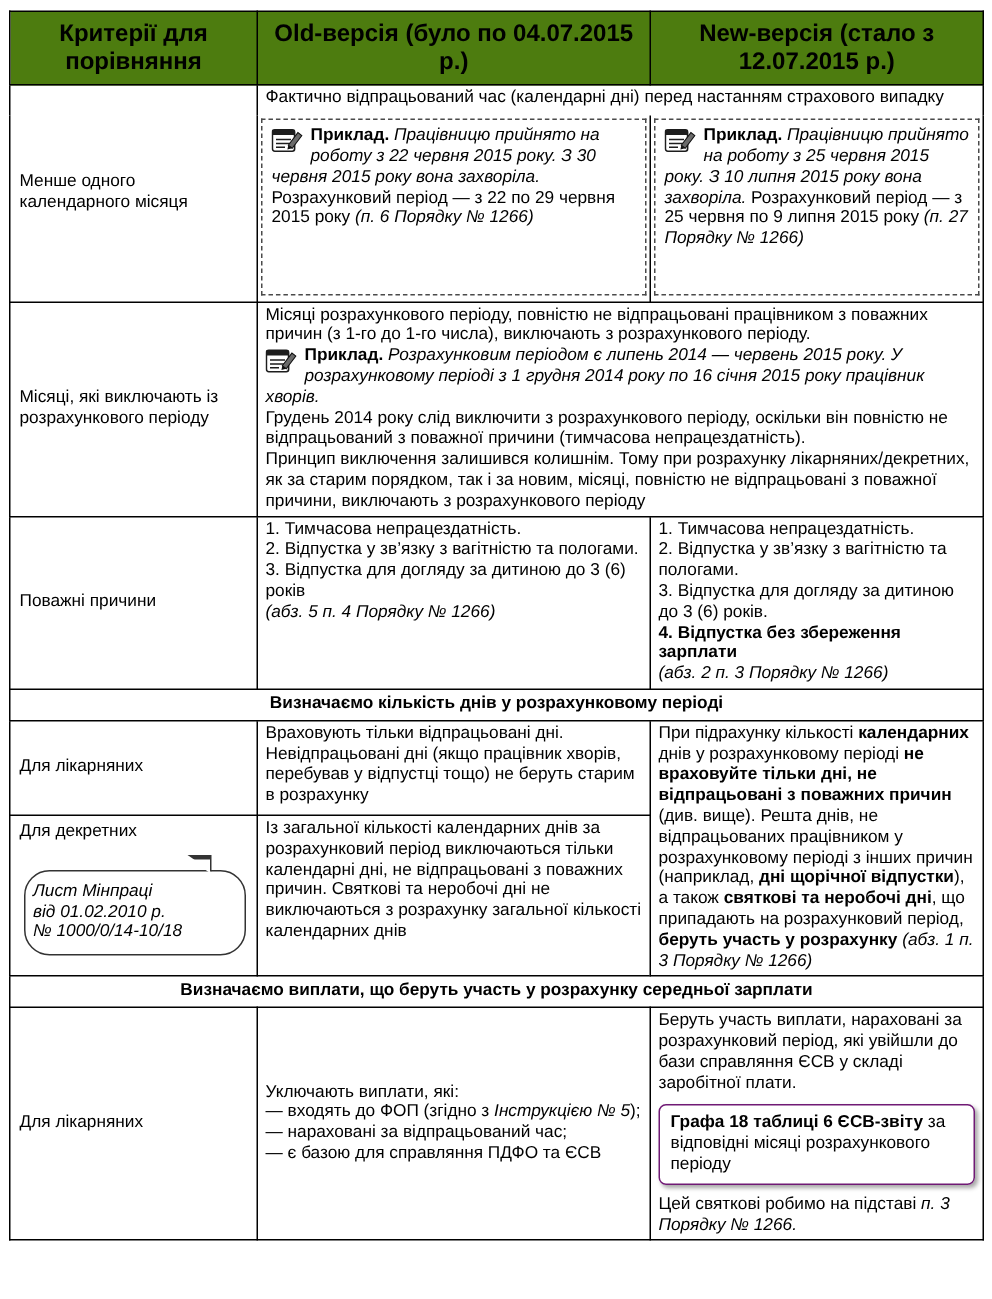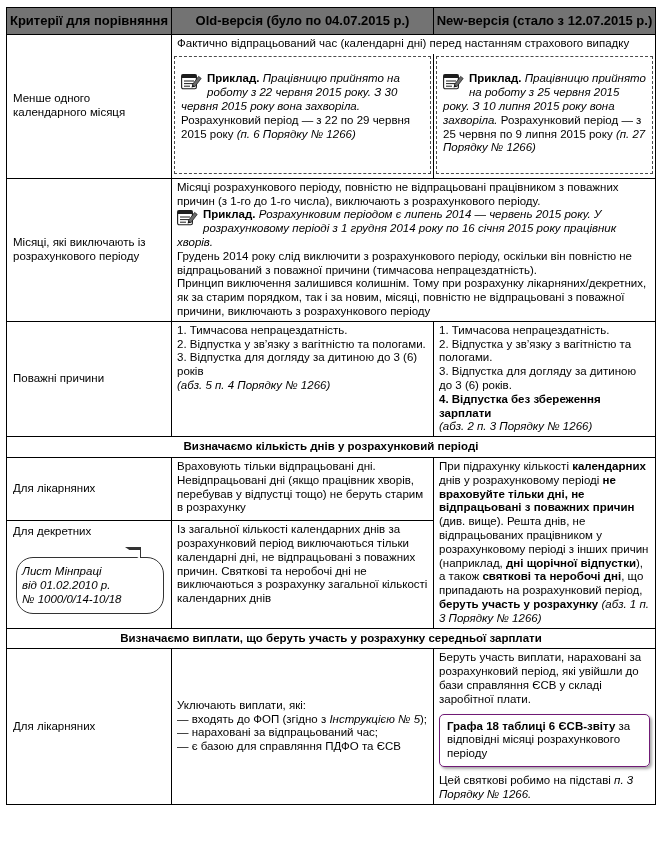--- a/index.html
+++ b/index.html
@@ -2,27 +2,27 @@
 <html><head>
 <meta charset="utf-8">
 <style>
   *{box-sizing:border-box;margin:0;padding:0}
   html,body{width:661px;height:866px}
   body{background:#fff;color:#000;font-family:"Liberation Sans",sans-serif;font-size:11.5px;line-height:1.2;overflow:hidden}
   .page{padding:7px 6px}
   table{border-collapse:collapse;table-layout:fixed;width:649px}
   col.c1{width:165px}col.c2{width:262px}col.c3{width:222px}
   th,td{border:1px solid #000;padding:2px 5px;vertical-align:top;text-align:left}
-  th{background:#737373;text-align:center;vertical-align:middle;font-weight:bold;font-size:13px;padding:5px 2px}
+  th{background:#4d7c0f;text-align:center;vertical-align:middle;font-weight:bold;font-size:16px;padding:5px 2px}
   td.criteria{vertical-align:middle;padding:4px 4px 4px 6px}
   td.vtop{vertical-align:top}
   td.vmid{vertical-align:middle}
   td.nb{border-bottom:0;padding-bottom:4px}
   tr.exrow td{border-top:0;height:124px;padding:2px;vertical-align:top}
-  .example-box{border:1px dashed #4a4a4a;min-height:118px;padding:15px 6px}
+  .example-box{border:1px dashed #4a4a4a;min-height:118px;padding:4px 6px}
   .note-icon{float:left;margin:1px 5px 1px 0}
   .note-icon svg{display:block}
   .b{font-weight:bold}
   .i{font-style:italic}
   td.band{font-weight:bold;text-align:center;vertical-align:middle;padding:3px 2px}
   .par{margin:0}
   .hang{padding-left:11px;text-indent:-11px}
   .bubble{position:relative;margin:18px 3px 4px;padding:7px 5px;border:1px solid #333;border-radius:17px;font-style:italic;white-space:pre-line}
   .bubble:before{content:"";position:absolute;top:-11px;right:22px;border-style:solid;border-width:0 16px 11px 0;border-color:transparent #333 transparent transparent}
   .bubble:after{content:"";position:absolute;top:-8px;right:23px;border-style:solid;border-width:0 13px 9px 0;border-color:transparent #fff transparent transparent}
@@ -121,21 +121,21 @@
     <td>
       <div class="par">1. Тимчасова непрацездатність.</div>
       <div class="par">2. Відпустка у зв’язку з вагітністю та пологами.</div>
       <div class="par">3. Відпустка для догляду за дитиною до 3 (6) років.</div>
       <div class="par b">4. Відпустка без збереження зарплати</div>
       <div class="par i">(абз. 2 п. 3 Порядку № 1266)</div>
     </td>
   </tr>
 
   <tr>
-    <td class="band" colspan="3">Визначаємо кількість днів у розрахунковий періоді</td>
+    <td class="band" colspan="3">Визначаємо кількість днів у розрахунковому періоді</td>
   </tr>
 
   <tr>
     <td class="criteria">Для лікарняних</td>
     <td>Враховують тільки відпрацьовані дні. Невідпрацьовані дні (якщо працівник хворів, перебував у відпустці тощо) не беруть старим в розрахунку</td>
     <td rowspan="2"><span>При підрахунку кількості </span><span class="b">календарних</span><span> днів у розрахунковому періоді </span><span class="b">не враховуйте тільки дні, не відпрацьовані з поважних причин</span><span> (див. вище). Решта днів, не відпрацьованих працівником у розрахунковому періоді з інших причин (наприклад, </span><span class="b">дні щорічної відпустки</span><span>), а також </span><span class="b">святкові та неробочі дні</span><span>, що припадають на розрахунковий період, </span><span class="b">беруть участь у розрахунку</span><span> </span><span class="i">(абз. 1 п. 3 Порядку № 1266)</span></td>
   </tr>
   <tr>
     <td class="criteria vtop">
       <div class="par">Для декретних</div>

